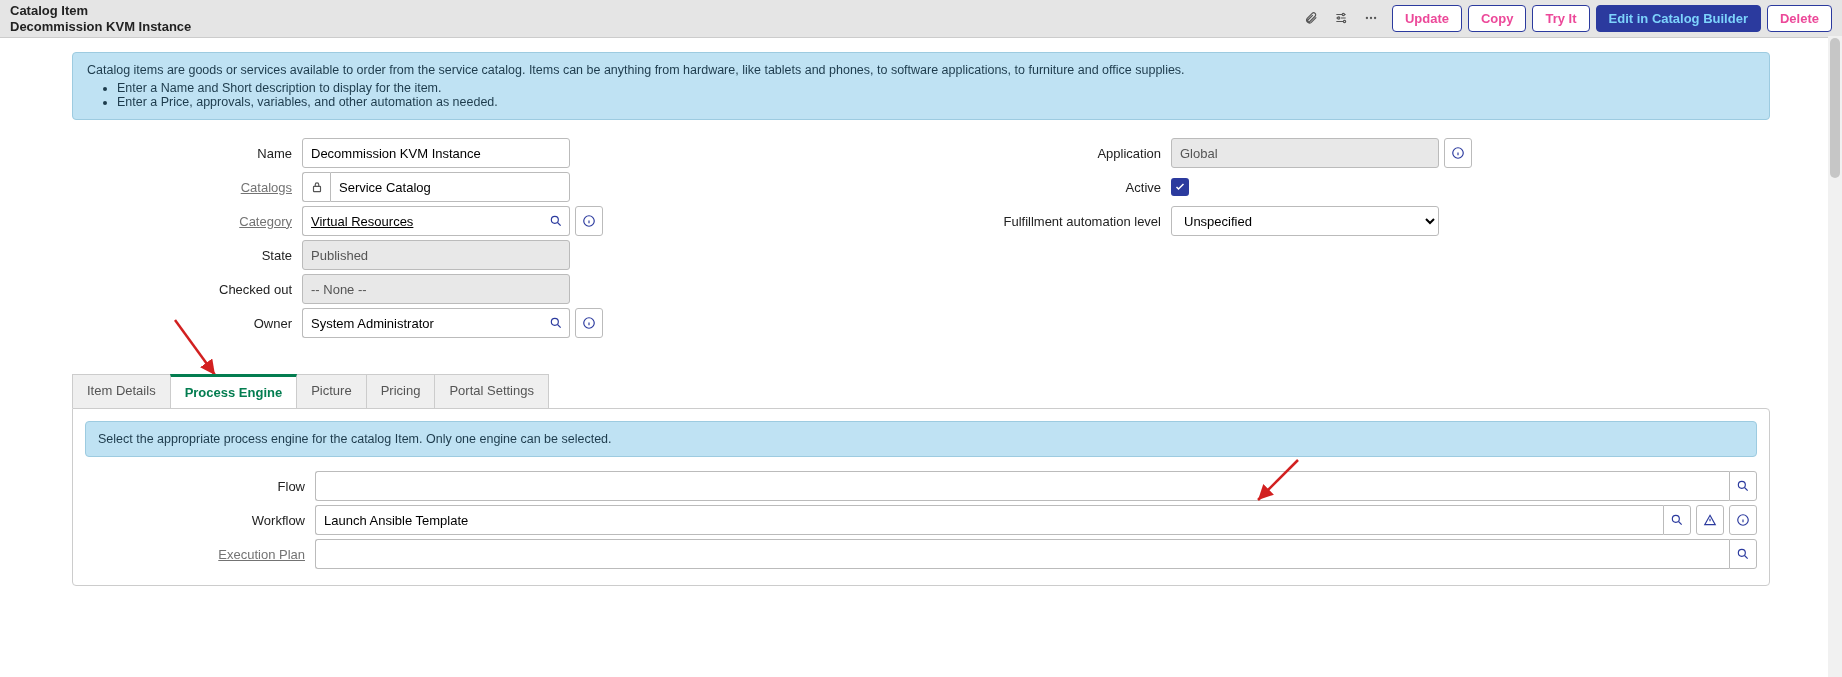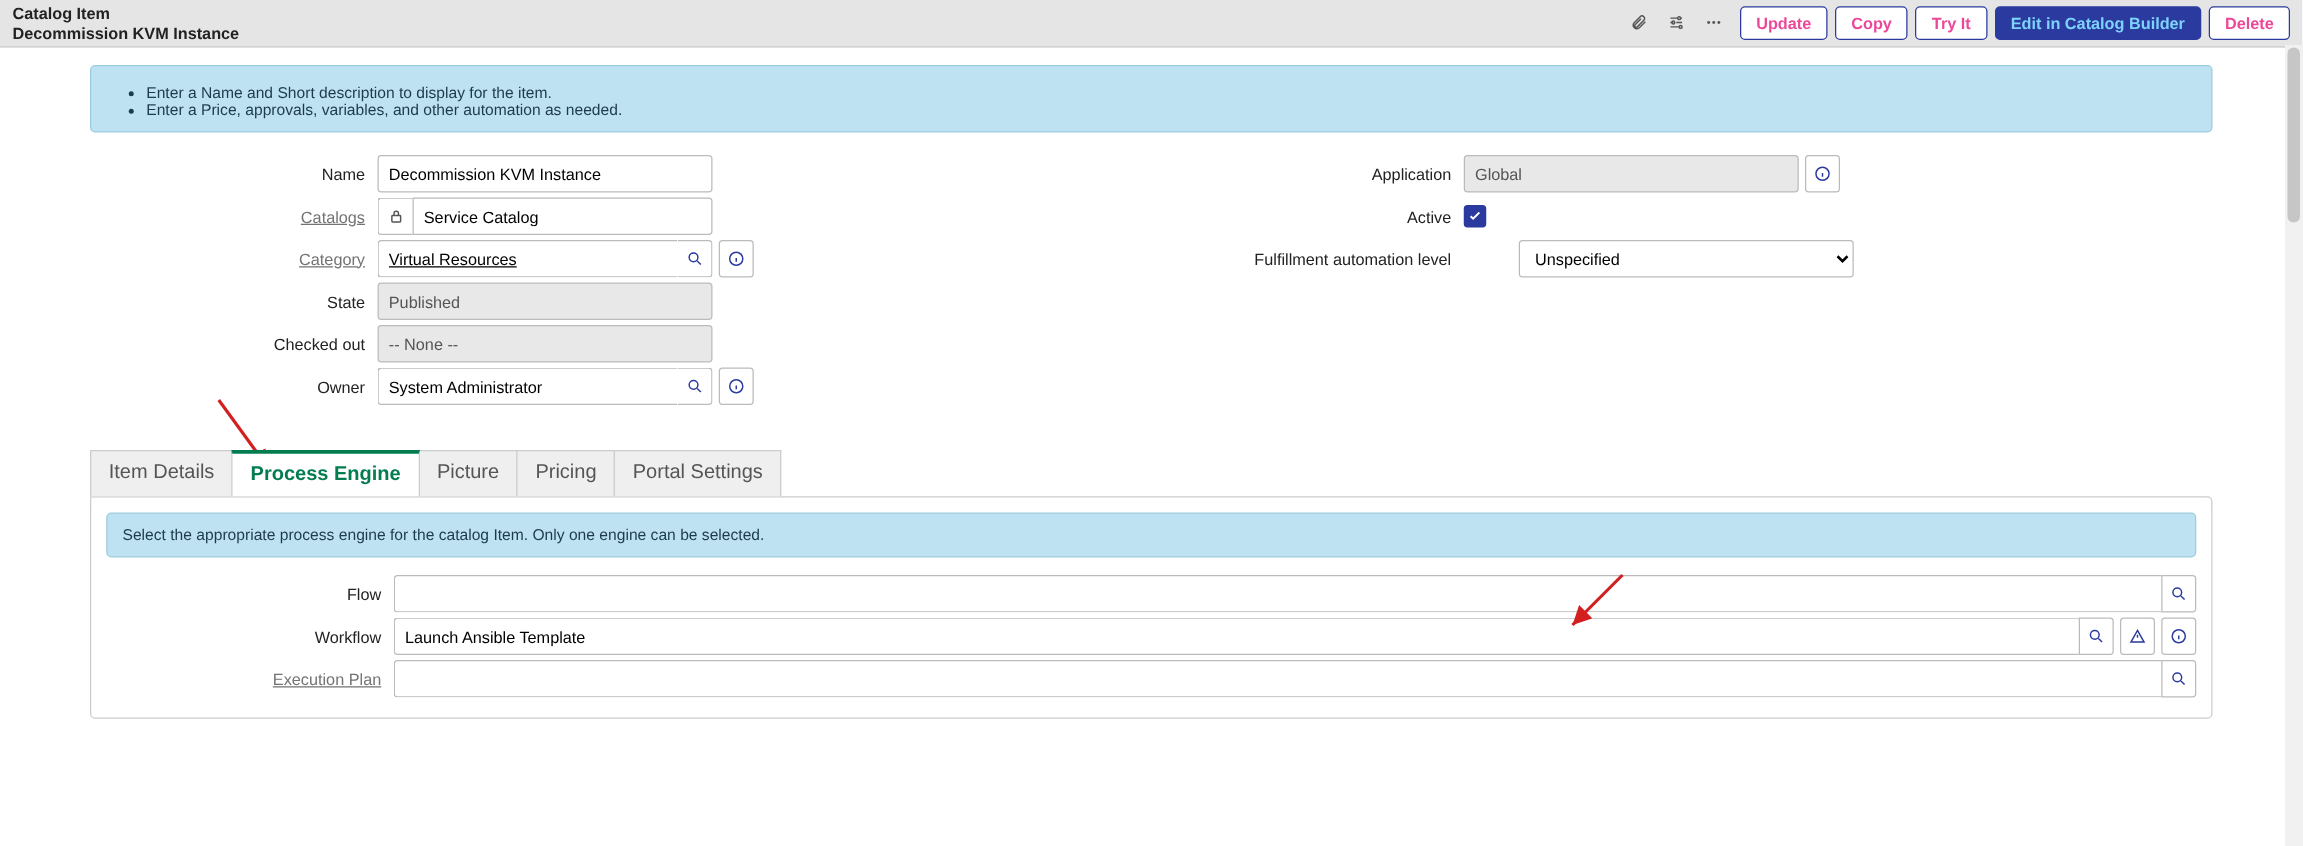--- a/index.html
+++ b/index.html
@@ -100,34 +100,34 @@
   }
   .icon-btn.attached { margin-left:0; border-left:none; border-radius:0 3px 3px 0; }
   .checkbox {
     width: 18px; height: 18px;
     border: 2px solid #2b3a9e;
     border-radius: 3px;
     background: #2b3a9e;
     display:inline-flex; align-items:center; justify-content:center;
     color:#fff;
   }
-  .form-select { flex:0 0 268px;margin-left:44px; }
+  .form-select { flex:0 0 268px; }
 
   .tabs-strip {
     margin: 20px 72px 0 72px;
     display:flex;
   }
   .tab {
     padding: 8px 14px;
     border: 1px solid #ccc;
     border-bottom: none;
     background: #efefef;
     color:#555;
     cursor:pointer;
-    font-size:16px;
+    font-size:13px;
     margin-right:-1px;
   }
   .tab.active {
     background:#fff;
     border-top: 3px solid #037d50;
     color:#037d50;
     font-weight:600;
     position:relative;
     z-index:2;
   }
@@ -207,20 +207,21 @@
     <button class="btn">Copy</button>
     <button class="btn">Try It</button>
     <button class="btn btn-primary">Edit in Catalog Builder</button>
     <button class="btn">Delete</button>
   </div>
 </div>
 
 <div class="content-wrap">
 
   <div class="info-box">
+    <span>Catalog items are goods or services available to order from the service catalog. Items can be anything from hardware, like tablets and phones, to software applications, to furniture and office supplies.</span>
     <ul>
       <li>Enter a Name and Short description to display for the item.</li>
       <li>Enter a Price, approvals, variables, and other automation as needed.</li>
     </ul>
   </div>
 
   <div class="form-area">
 
     <div class="form-col">
 

